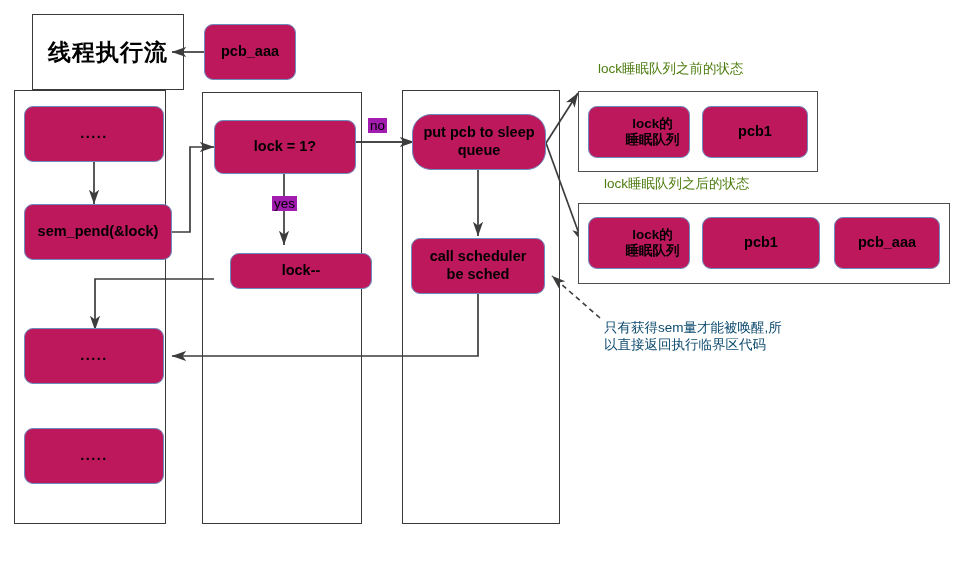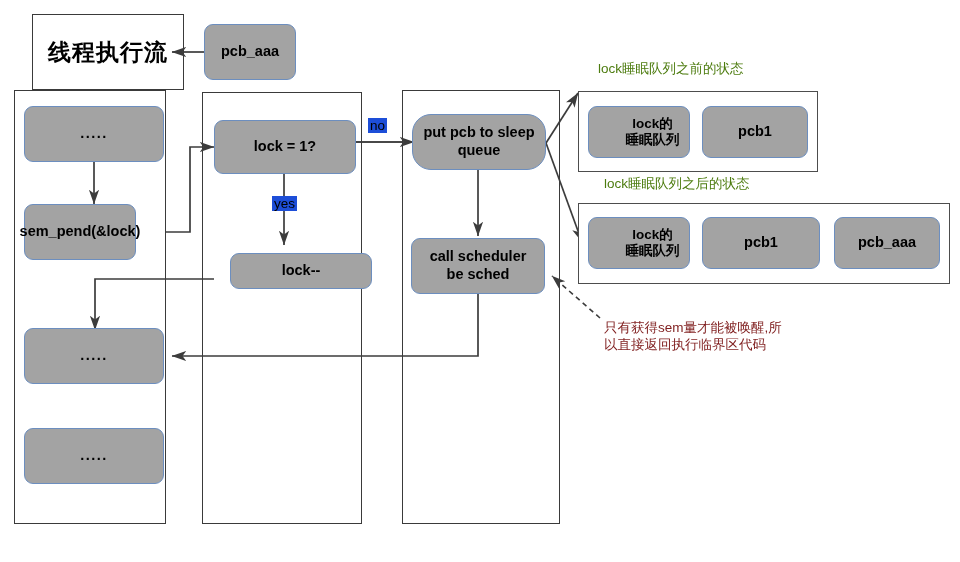--- a/index.html
+++ b/index.html
@@ -38,21 +38,21 @@
     justify-content: center;
     font-weight: bold;
     font-size: 23px;
     color: #000000;
     letter-spacing: 1px;
     margin-left: 18px;
   }
   .node {
     position: absolute;
     box-sizing: border-box;
-    background: #a3a3a3;
+    background: #be185d;
     border: 1.7px solid #6c8ebf;
     border-radius: 9px;
     display: flex;
     align-items: center;
     justify-content: center;
     text-align: center;
     font-weight: bold;
     font-size: 14.5px;
     color: #000000;
     line-height: 1.22;
@@ -65,34 +65,34 @@
   .group-box {
     position: absolute;
     box-sizing: border-box;
     border: 1.7px solid #4d4d4d;
     background: #ffffff;
   }
   .edge-label {
     position: absolute;
     font-size: 13.5px;
     color: #000000;
-    background: #1d4ed8;
+    background: #a21caf;
     padding: 0 2px;
     white-space: nowrap;
   }
   .caption {
     position: absolute;
     font-size: 13.5px;
     color: #4d7c0f;
     white-space: nowrap;
   }
   .annotation {
     position: absolute;
     font-size: 13.5px;
-    color: #7f1d1d;
+    color: #0c4a6e;
     line-height: 1.3;
     white-space: pre-line;
     text-indent: 0;
   }
   .dots {
     letter-spacing: 1.5px;
   }
 </style>
 </head>
 <body>
@@ -153,21 +153,21 @@
   </svg>
 
   <div class="node" style="left:204px; top:24px; width:92px; height:56px;">
     <span>pcb_aaa</span>
   </div>
 
   <div class="node" style="left:24px; top:106px; width:140px; height:56px;">
     <span class="dots">.....</span>
   </div>
 
-  <div class="node" style="left:24px; top:204px; width:112px; height:56px;justify-content:center;">
+  <div class="node" style="left:24px; top:204px; width:148px; height:56px;justify-content:center;">
     <span>sem_pend(&amp;lock)</span>
   </div>
 
   <div class="node" style="left:24px; top:328px; width:140px; height:56px;">
     <span class="dots">.....</span>
   </div>
 
   <div class="node" style="left:24px; top:428px; width:140px; height:56px;">
     <span class="dots">.....</span>
   </div>

